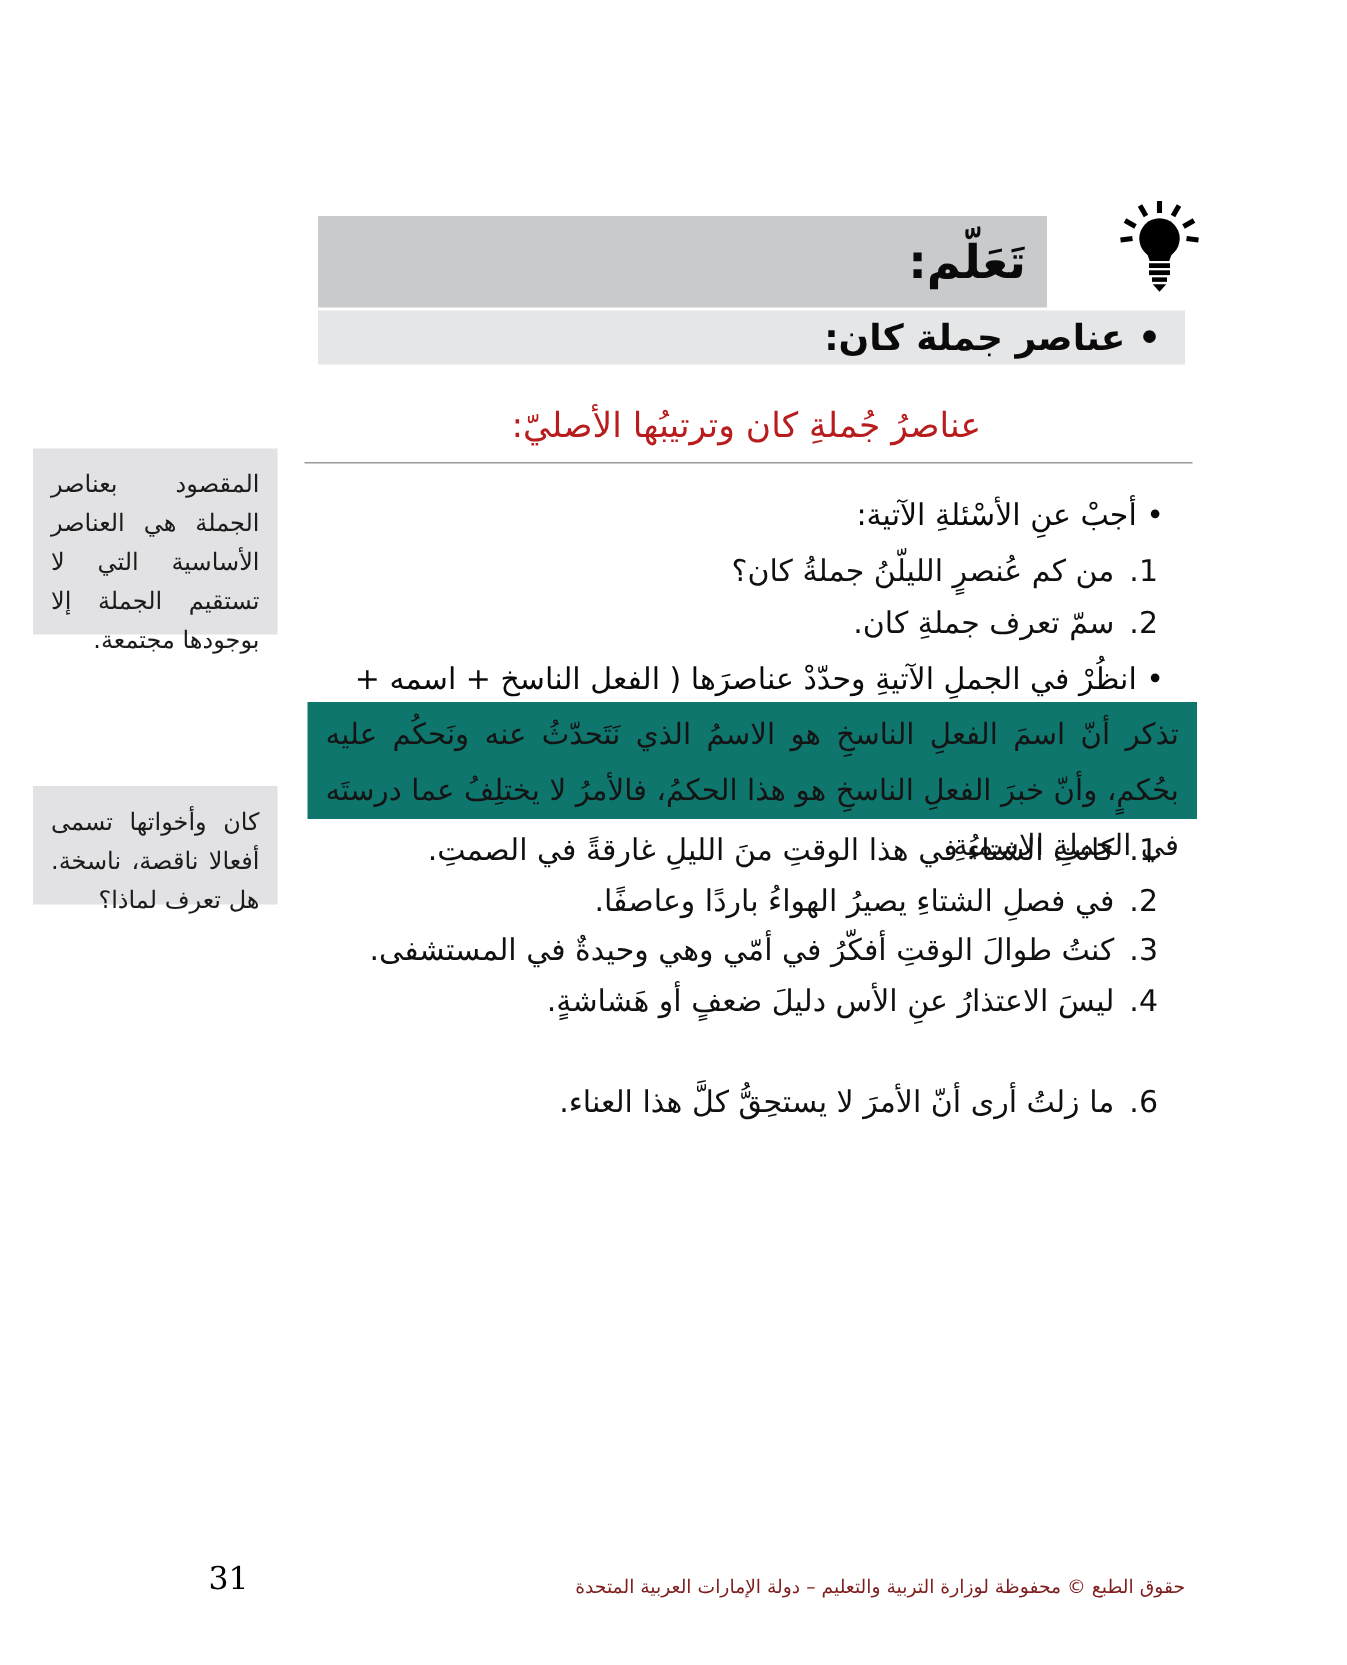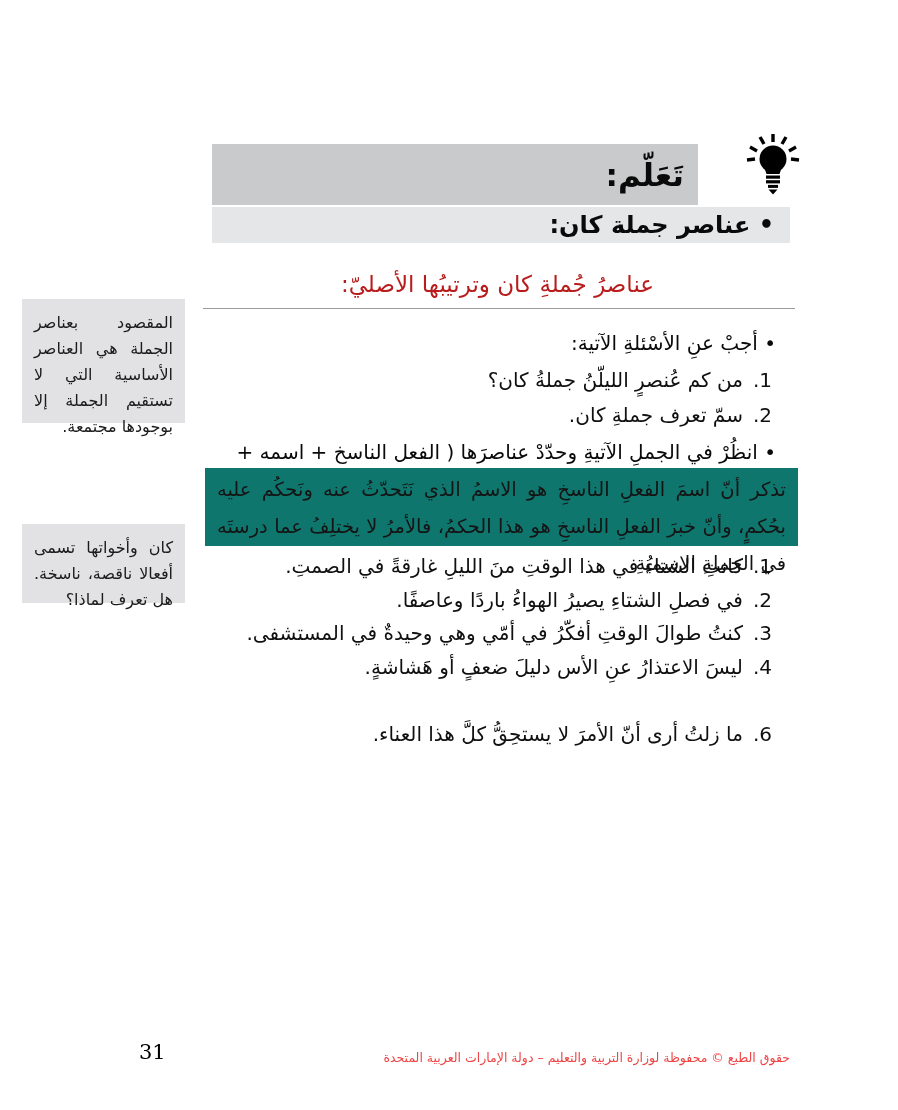--- a/index.html
+++ b/index.html
@@ -80,21 +80,21 @@
   
   .page-number{
     left:95px;top:1040px;
     direction:ltr;
     font-family:"DejaVu Serif",serif;
     font-size:21px;color:#000;margin-left:44px;
   }
   .copyright{
     right:108px;left:300px;top:1050px;
     text-align:right;
-    font-size:12.5px;color:#ef4444;
+    font-size:12.5px;color:#7f1d1d;
   }
 </style>
 </head>
 <body>
 
 <div class="page">
 
   <div class="abs learn-band">
     <span class="title">تَعَلّم:</span>
   </div>

